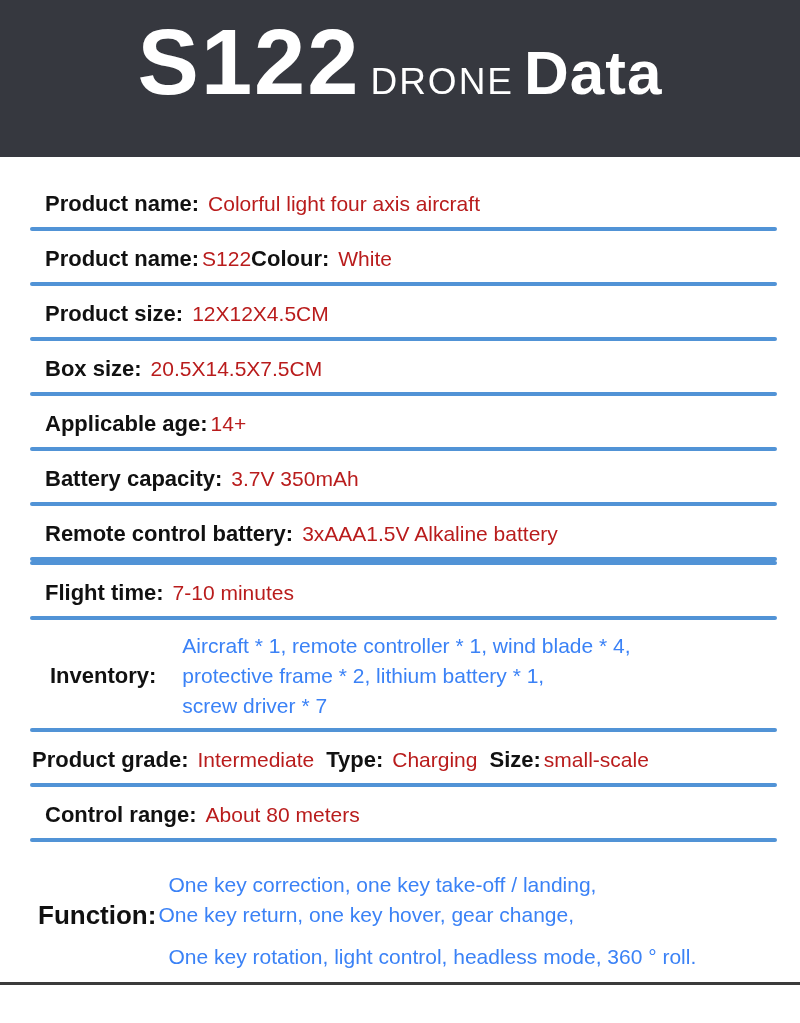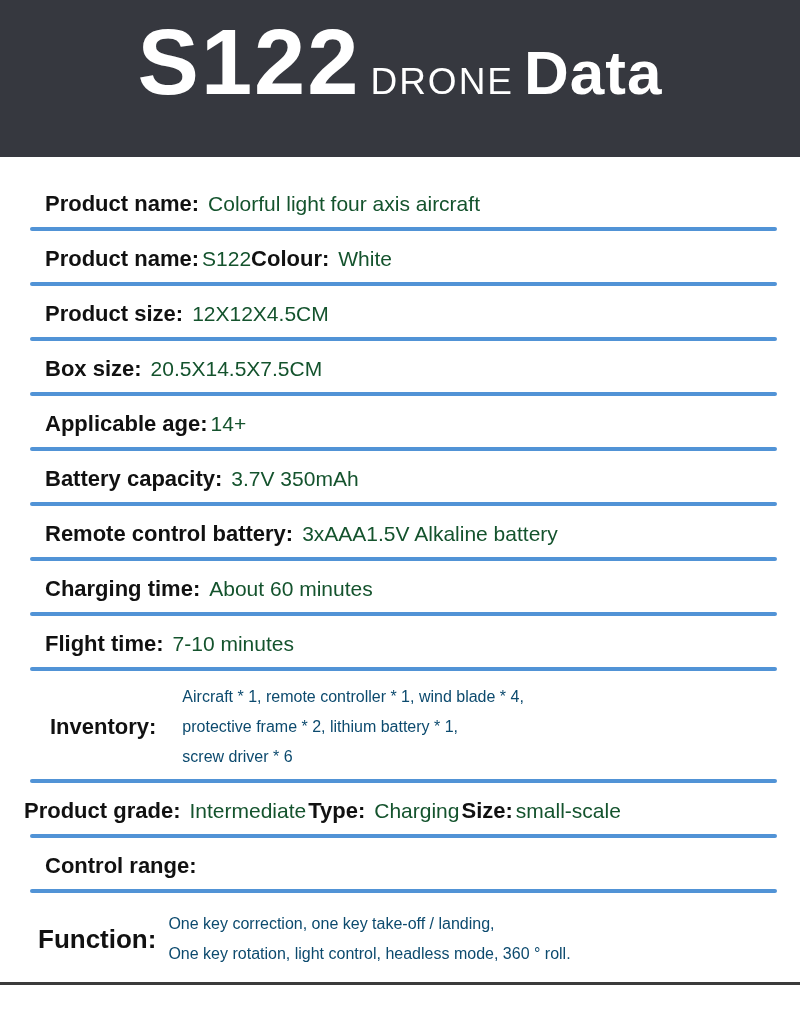--- a/index.html
+++ b/index.html
@@ -33,21 +33,21 @@
   .row {
     display: flex;
     align-items: flex-start;
     padding: 15px 5px 10px 45px;
     font-size: 22px;
     line-height: 26px;
     white-space: nowrap;
   }
   .row-first { padding-top: 34px; }
   .label  { font-weight: bold; color: #111111; }
-  .value  { color: #14532d; margin-left: 9px; font-size: 21px; }
+  .value  { color: #b91c1c; margin-left: 9px; font-size: 21px; }
   .value-tight { margin-left: 3px; }
   .label-mid   { }
 
   .divider {
     height: 4px;
     width: 747px;
     margin-left: 30px;
     background: #5193d6;
     border-radius: 2px;
   }
@@ -55,28 +55,28 @@
   
   .row-multi {
     display: flex;
     align-items: center;
     padding: 11px 5px 7px 50px;
     white-space: nowrap;
   }
   .row-multi .label { font-size: 22px; }
   .multi-lines {
     margin-left: 26px;
-    font-size: 16px;
+    font-size: 21px;
     line-height: 30px;
-    color: #0c4a6e;
+    color: #3b82f6;
   }
-  .multi-lines .indent { padding-left: 10px; }
+  .multi-lines .indent { padding-left: 10px; margin-top: 12px; }
 
-  .row-grade { padding-left: 24px; }
-  .row-grade .label-mid { margin-left: 2px; }
+  .row-grade { padding-left: 32px; }
+  .row-grade .label-mid { margin-left: 12px; }
 
   .row-func {
     display: flex;
     align-items: center;
     padding: 16px 5px 0 38px;
     white-space: nowrap;
   }
   .row-func .label { font-size: 26px; }
   .row-func .multi-lines { margin-left: 2px; }
 
@@ -137,60 +137,58 @@
     <span class="value">3.7V 350mAh</span>
   </div>
   <div class="divider"></div>
 
   <div class="row">
     <span class="label">Remote control battery:</span>
     <span class="value">3xAAA1.5V Alkaline battery</span>
   </div>
   <div class="divider"></div>
 
-  <div class="row">
-    <span class="label">Charging time:</span>
-    <span class="value">About 60 minutes</span>
-  </div>
   <div class="divider"></div>
 
   <div class="row">
     <span class="label">Flight time:</span>
     <span class="value">7-10 minutes</span>
   </div>
   <div class="divider"></div>
 
   <div class="row-multi">
     <span class="label">Inventory:</span>
     <div class="multi-lines">
       <div>Aircraft * 1, remote controller * 1, wind blade * 4,</div>
       <div>protective frame * 2, lithium battery * 1,</div>
-      <div>screw driver * 6</div>
+      <div>screw driver * 7</div>
     </div>
   </div>
   <div class="divider"></div>
 
   <div class="row row-grade">
     <span class="label">Product grade:</span>
     <span class="value">Intermediate</span>
     <span class="label label-mid">Type:</span>
     <span class="value">Charging</span>
     <span class="label label-mid">Size:</span>
     <span class="value value-tight">small-scale</span>
   </div>
   <div class="divider"></div>
 
   <div class="row">
     <span class="label">Control range:</span>
+    <span class="value">About 80 meters</span>
   </div>
   <div class="divider"></div>
 
   <div class="row-func">
     <span class="label">Function:</span>
     <div class="multi-lines">
       <div class="indent">One key correction, one key take-off / landing,</div>
+      <div>One key return, one key hover, gear change,</div>
       <div class="indent">One key rotation, light control, headless mode, 360 ° roll.</div>
     </div>
   </div>
 
   <div class="bottom-rule"></div>
 
 </div>
 
 </body></html>

